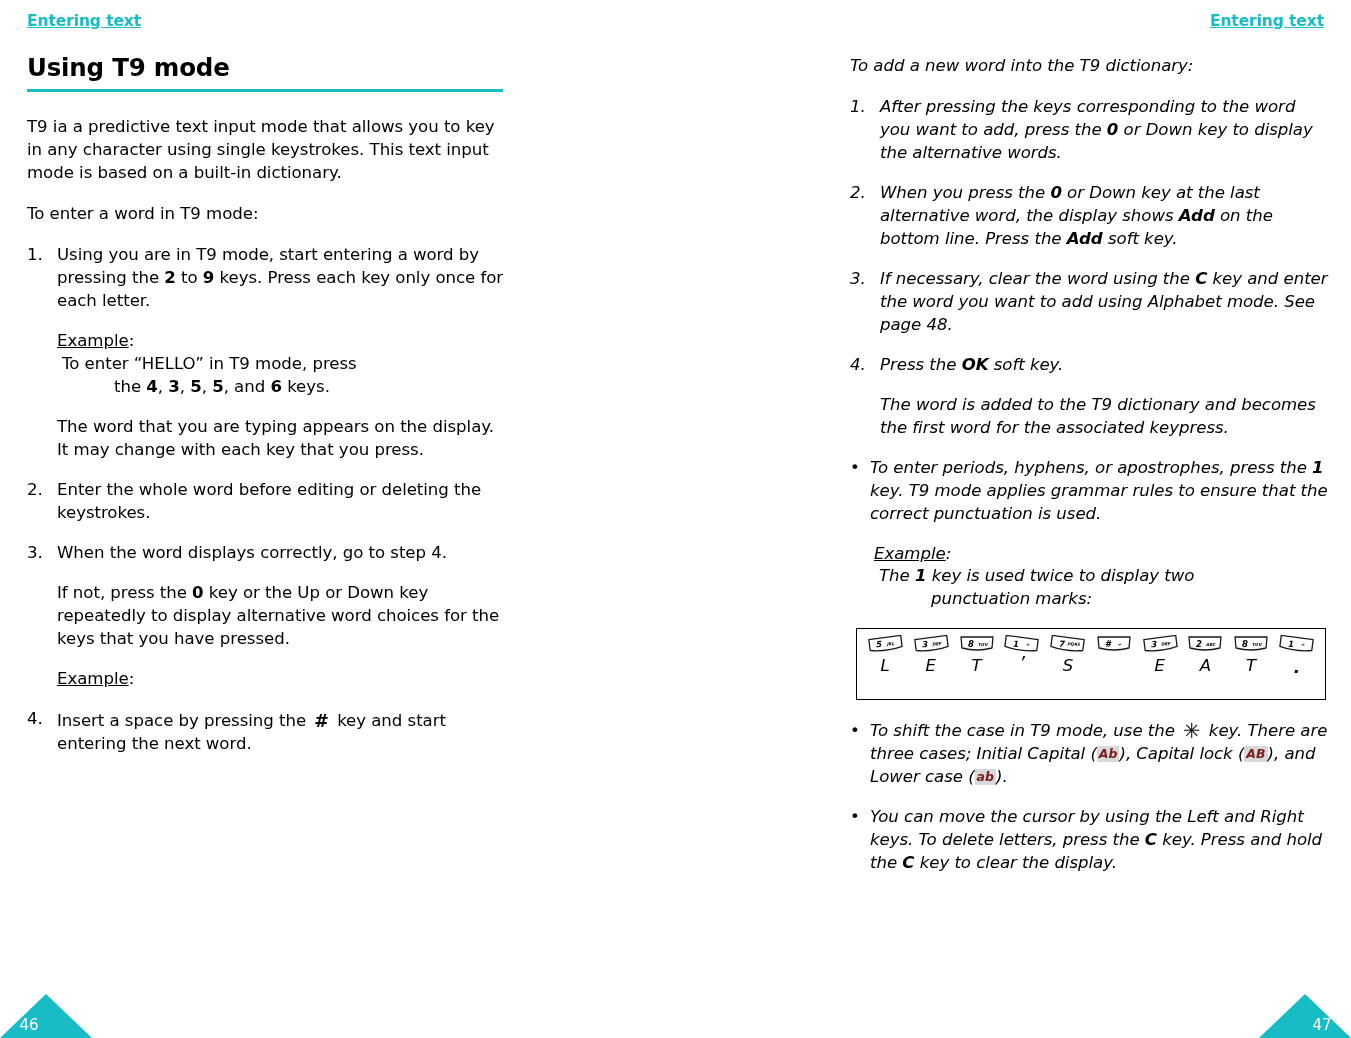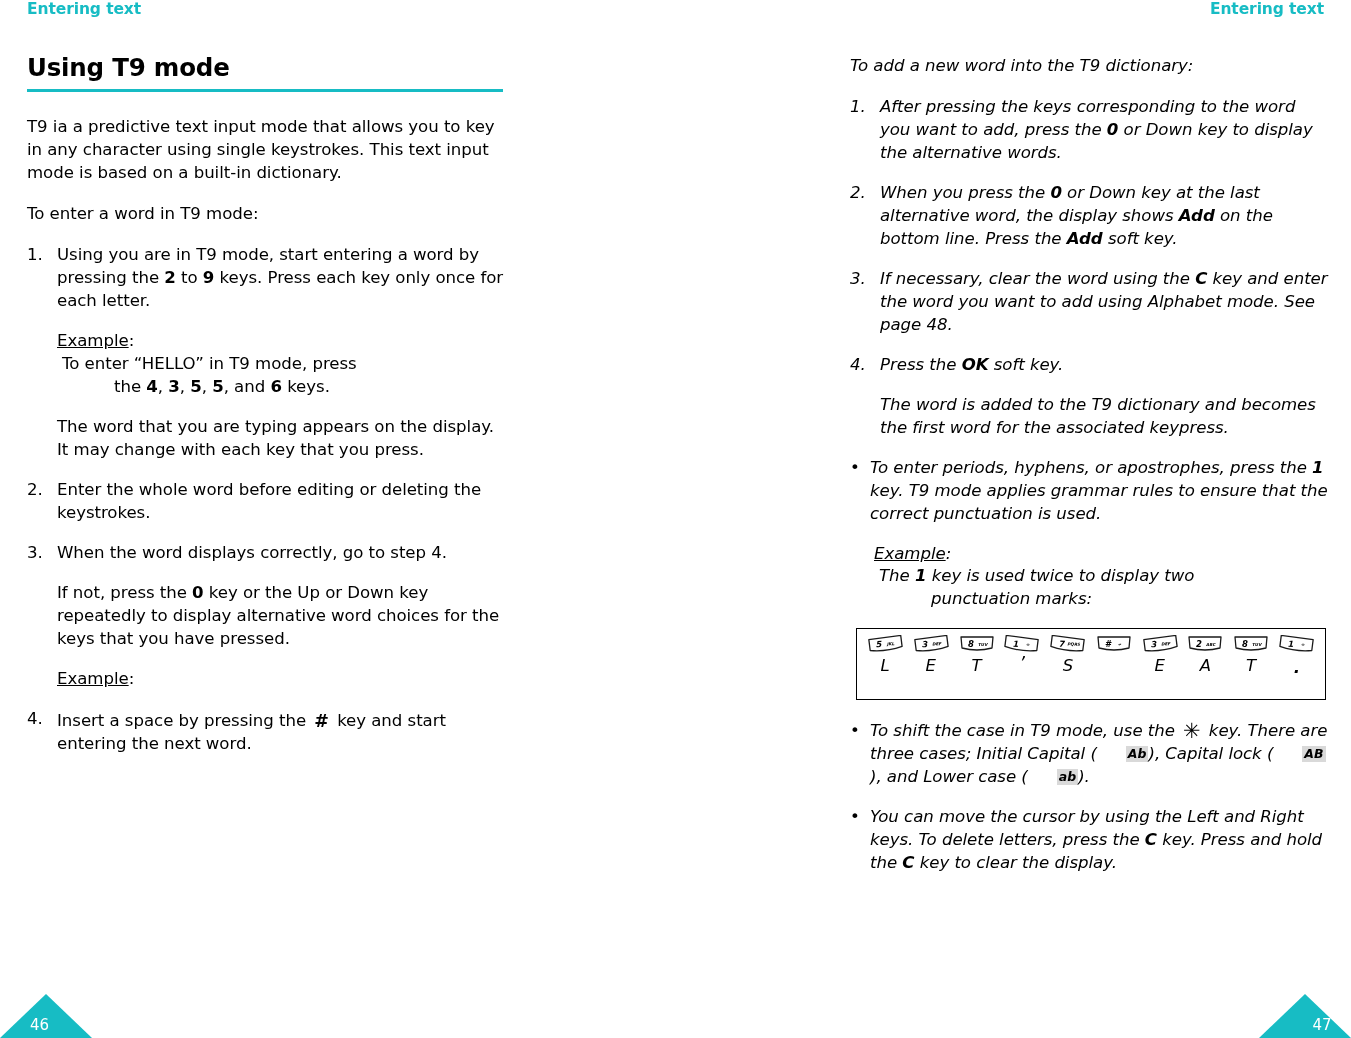--- a/index.html
+++ b/index.html
@@ -11,24 +11,25 @@
     overflow:hidden;
     position:relative;
   }
   .spread{position:absolute;inset:0;display:flex;}
   .page{position:relative;width:675.5px;height:1038px;box-sizing:border-box;}
   .page-left{padding:0 0 0 0;}
   .page-right{padding:0 0 0 0;}
 
   
   .runhead{
-    position:absolute;top:0px;
+    position:absolute;top:12px;
     font-size:15.5px;font-weight:bold;
     color:#17bcc4;letter-spacing:-0.1px;
     white-space:nowrap;
+    text-decoration:underline;
   }
   .runhead-left{left:27px;}
   .runhead-right{right:27px;}
 
   
   .col{position:absolute;top:55px;width:478px;}
   .col-left{left:27px;}
   .col-right{left:850px;top:55px;font-style:italic;}
 
   h1.title{
@@ -91,29 +92,28 @@
   .glyph-star{
     font-weight:bold;font-size:21px;
     line-height:0;display:inline-block;
     padding:0 3px;transform:translateY(2px);
   }
 
   
   .badge{
     display:inline-block;
     background:#d9d9d9;
-    color:#000000;
+    color:#7f1d1d;
     font-weight:bold;
     font-size:12.5px;
     line-height:14px;
     padding:1px 2px 1px 2px;
     vertical-align:1px;
     letter-spacing:0px;
     font-family:"DejaVu Sans", sans-serif;
-    margin-left:29px;
   }
 
   
   .keyfig{
     position:relative;
     border:1.6px solid #000;
     background:#fff;
     width:470px;
     height:72px;
     margin:8px 0 20px 6px;
@@ -157,21 +157,21 @@
     right:0;
     border-left:46px solid transparent;
     border-right:46px solid transparent;
     border-bottom:44px solid #17bcc4;
   }
   .pagenum{
     position:absolute;bottom:4px;
     font-size:15px;color:#ffffff;
     width:40px;text-align:center;
   }
-  .pagenum-left{left:9px;text-align:right;}
+  .pagenum-left{left:9px;}
   .pagenum-right{right:9px;}
 </style>
 </head>
 <body>
 
 <div class="spread">
 
   <div class="page page-left">
 
     <div class="runhead runhead-left">Entering text</div>

